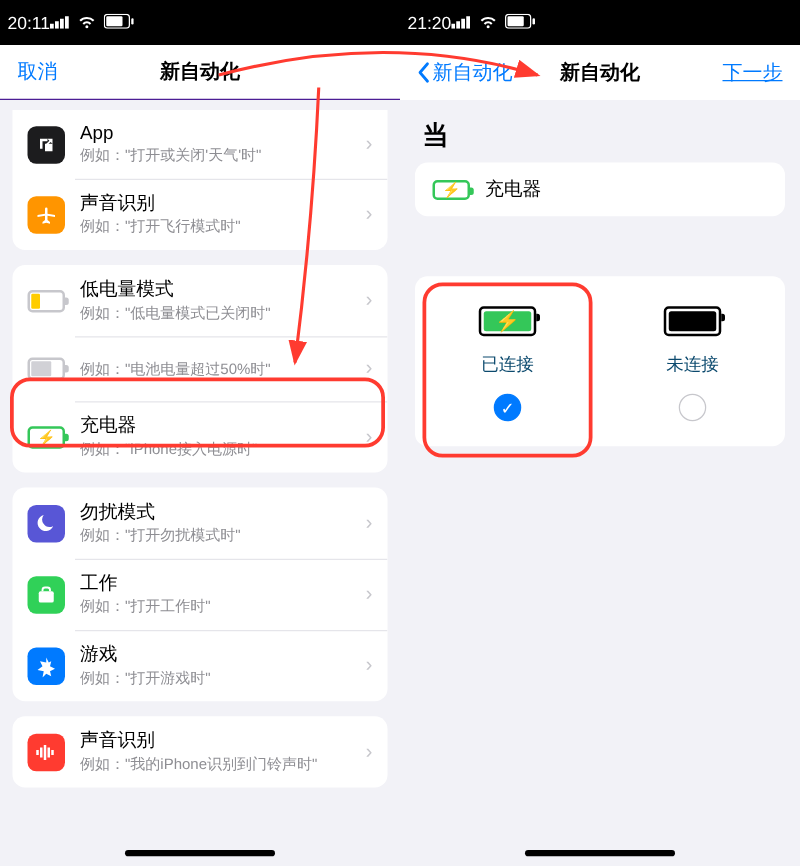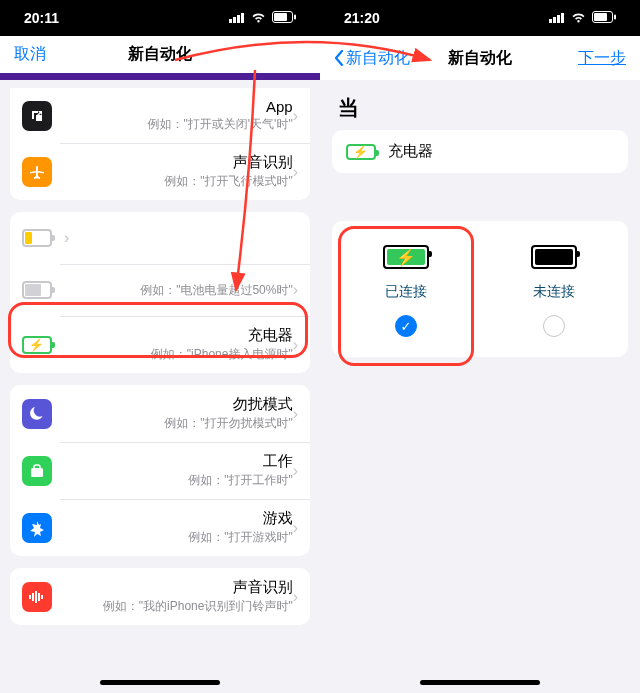--- a/index.html
+++ b/index.html
@@ -20,50 +20,50 @@
     display: flex;
     flex-direction: column;
   }
   
   .status-bar {
     height: 36px;
     background: #000;
     color: #fff;
     display: flex;
     align-items: center;
-    justify-content: space-between;
-    padding: 0 24px;
-    font-weight: 700;
+    justify-content: flex-start;
+    padding: 0 6px;
+    font-weight: 400;
     font-size: 14px;
   }
   .status-right { display: flex; align-items: center; gap: 6px; }
   
   .nav {
     height: 44px;
     background: #fff;
     display: flex;
     align-items: center;
     justify-content: space-between;
     padding: 0 14px;
-    border-bottom: 7px solid #4c1d95;
+    border-bottom: 1px solid #4c1d95;
     position: relative;
   }
   .phone-right .nav { border-bottom: none; }
   .nav-title {
     position: absolute;
     left: 0; right: 0;
     text-align: center;
     font-weight: 600;
     font-size: 16px;
     pointer-events: none;
   }
   .nav-btn { color: #007aff; font-size: 16px; display: flex; align-items: center; gap: 2px; }
   .nav-btn.right { margin-left: auto; text-decoration: underline; }
   .content { flex: 1; overflow: hidden; padding-top: 0; }
-  .phone-left .content { padding-top: 0; text-align: right; }
+  .phone-left .content { padding-top: 0; }
   .group { margin: 12px 10px 0 10px; background: #fff; border-radius: 10px; overflow: hidden; }
   .group.first { margin-top: 8px; border-top-left-radius: 0; border-top-right-radius: 0; }
   .row {
     display: flex;
     align-items: center;
     padding: 10px 12px;
     min-height: 52px;
     position: relative;
   }
   .row + .row::before {
@@ -232,20 +232,24 @@
           <span class="chevron">›</span>
         </div>
       </div>
 
       <div class="group" style="position:relative;">
         <div class="row">
           <div class="row-icon" style="color:#ffcc00">
             <div class="battery-ic" style="border-color:#c7c7cc;color:#c7c7cc;">
               <div style="position:absolute;left:1px;top:1px;bottom:1px;width:7px;background:#ffcc00;border-radius:1px"></div>
             </div>
+          </div>
+          <div class="row-text">
+            <div class="row-title">低电量模式</div>
+            <div class="row-sub">例如："低电量模式已关闭时"</div>
           </div>
           <span class="chevron">›</span>
         </div>
         <div class="row">
           <div class="row-icon" style="color:#8e8e93">
             <div class="battery-ic" style="border-color:#c7c7cc;color:#c7c7cc;">
               <div style="position:absolute;left:1px;top:1px;bottom:1px;width:16px;background:#d1d1d6;border-radius:1px"></div>
             </div>
           </div>
           <div class="row-text">

